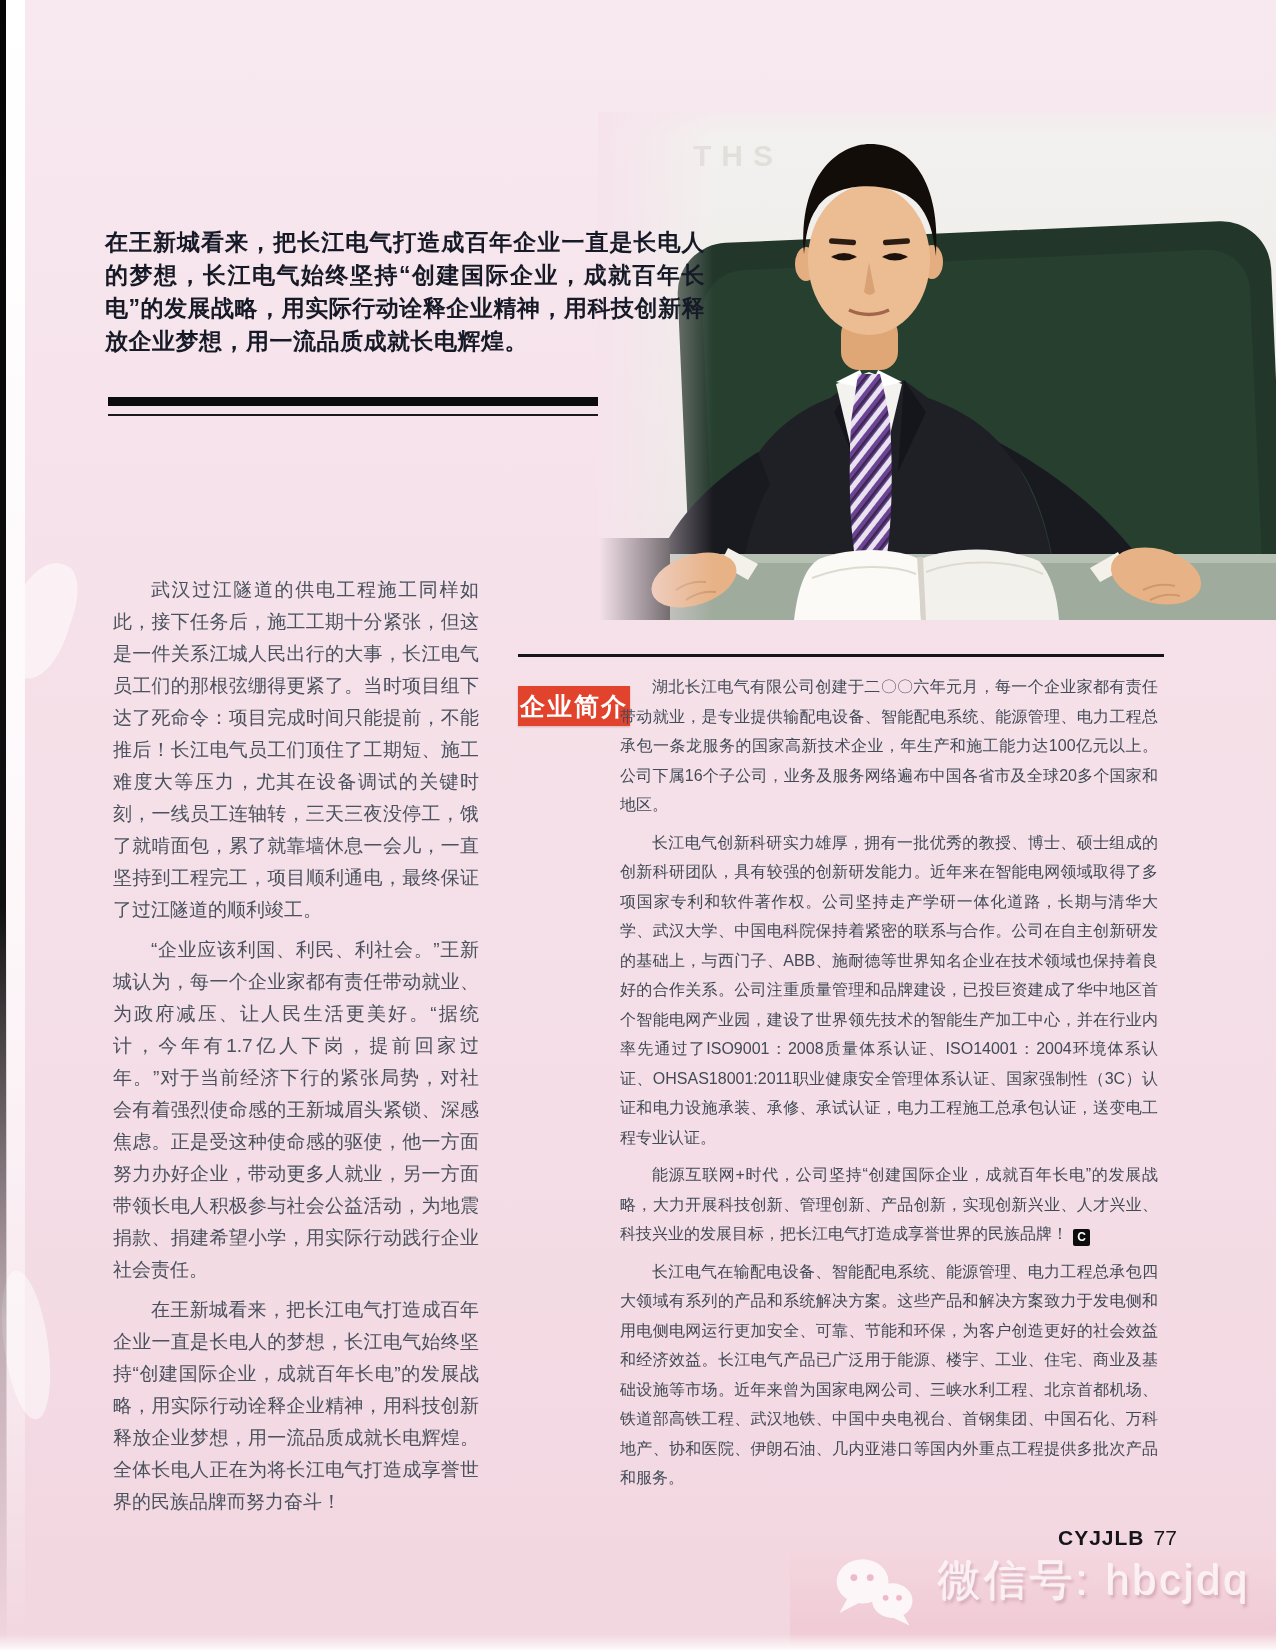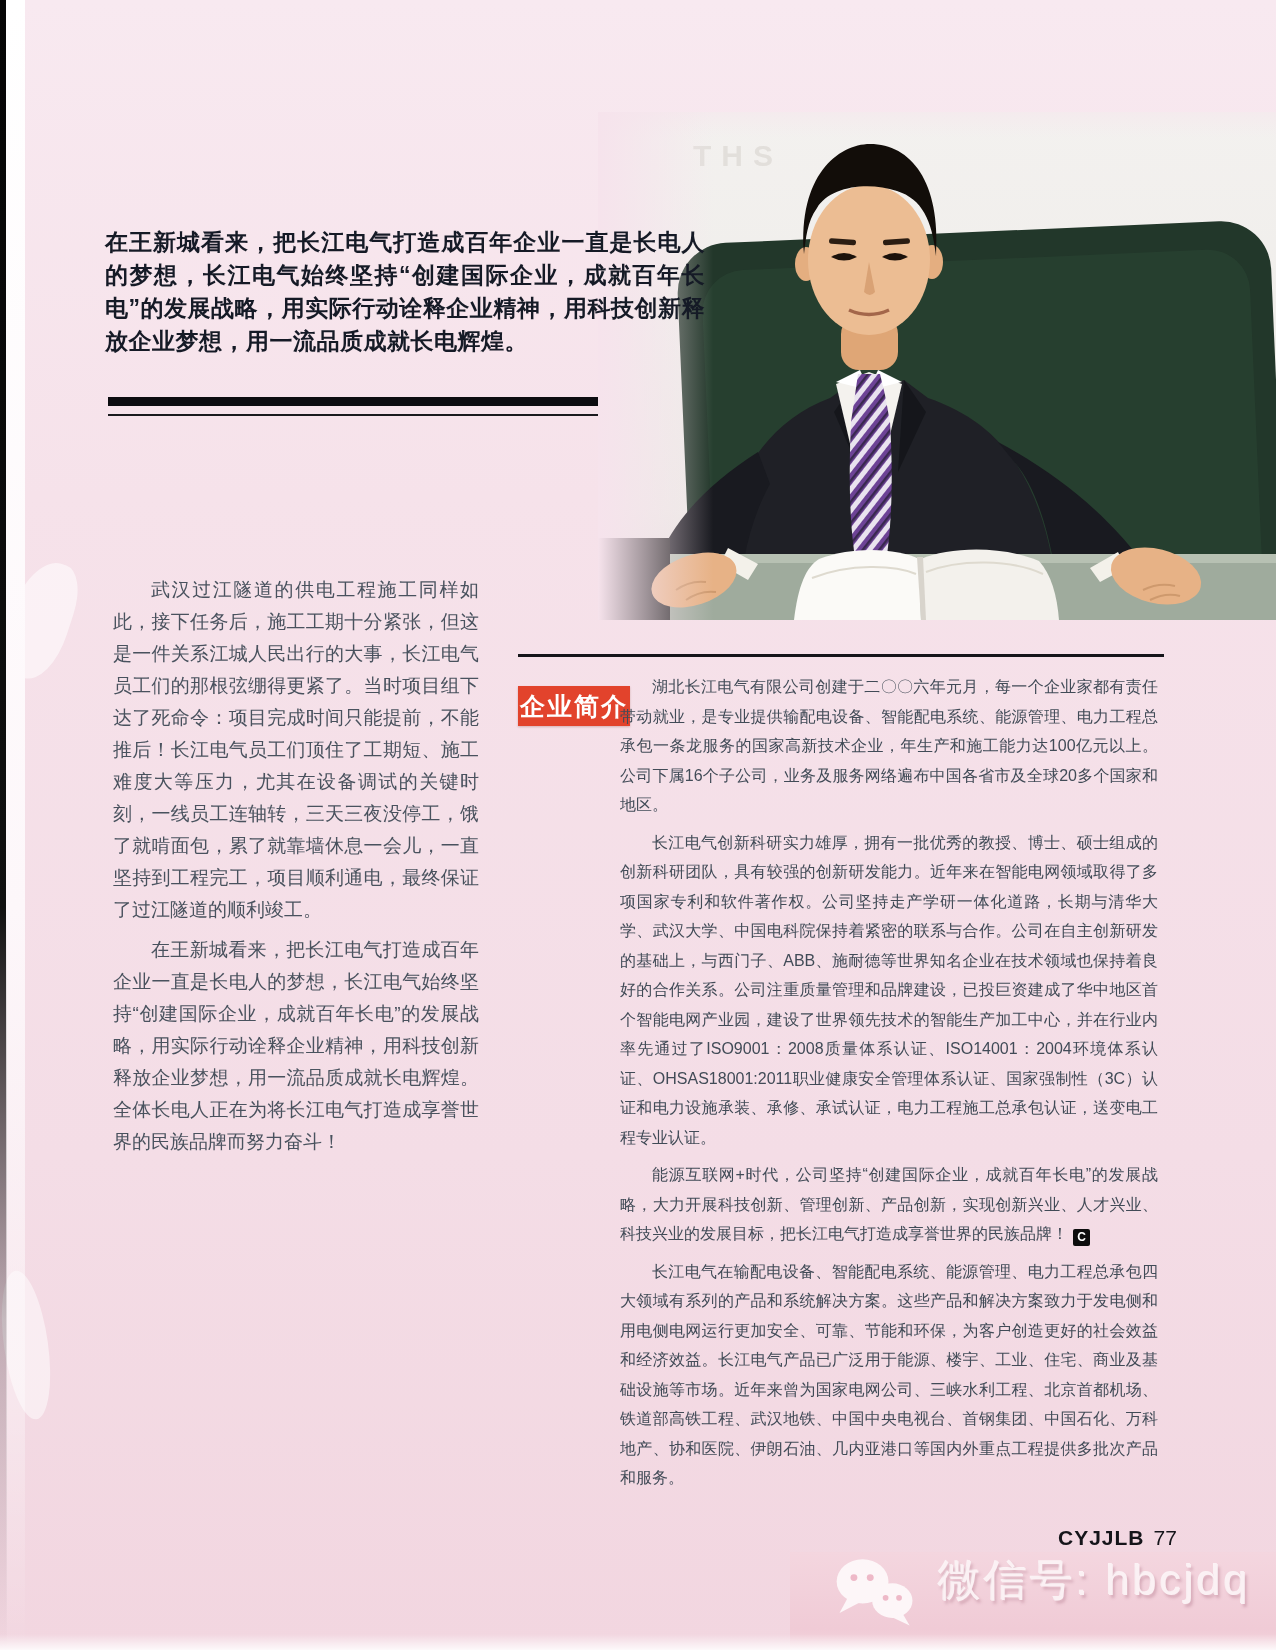--- a/index.html
+++ b/index.html
@@ -168,20 +168,21 @@
         <path d="M78,478 q14,-10 30,-8"></path>
           <path d="M88,488 q14,-10 30,-8"></path>
         <path d="M545,478 q16,-8 32,-4"></path>
           <path d="M552,488 q16,-8 30,-4"></path>
       </g>
     </svg>
   </div>
 
   <div class="left-col">
     <p>武汉过江隧道的供电工程施工同样如此，接下任务后，施工工期十分紧张，但这是一件关系江城人民出行的大事，长江电气员工们的那根弦绷得更紧了。当时项目组下达了死命令：项目完成时间只能提前，不能推后！长江电气员工们顶住了工期短、施工难度大等压力，尤其在设备调试的关键时刻，一线员工连轴转，三天三夜没停工，饿了就啃面包，累了就靠墙休息一会儿，一直坚持到工程完工，项目顺利通电，最终保证了过江隧道的顺利竣工。</p>
+    <p>“企业应该利国、利民、利社会。”王新城认为，每一个企业家都有责任带动就业、为政府减压、让人民生活更美好。“据统计，今年有1.7亿人下岗，提前回家过年。”对于当前经济下行的紧张局势，对社会有着强烈使命感的王新城眉头紧锁、深感焦虑。正是受这种使命感的驱使，他一方面努力办好企业，带动更多人就业，另一方面带领长电人积极参与社会公益活动，为地震捐款、捐建希望小学，用实际行动践行企业社会责任。</p>
     <p>在王新城看来，把长江电气打造成百年企业一直是长电人的梦想，长江电气始终坚持“创建国际企业，成就百年长电”的发展战略，用实际行动诠释企业精神，用科技创新释放企业梦想，用一流品质成就长电辉煌。全体长电人正在为将长江电气打造成享誉世界的民族品牌而努力奋斗！</p>
   </div>
 
   <div class="rule-right"></div>
   <div class="badge">企业简介</div>
 
   <div class="right-col">
     <p>湖北长江电气有限公司创建于二〇〇六年元月，每一个企业家都有责任带动就业，是专业提供输配电设备、智能配电系统、能源管理、电力工程总承包一条龙服务的国家高新技术企业，年生产和施工能力达100亿元以上。公司下属16个子公司，业务及服务网络遍布中国各省市及全球20多个国家和地区。</p>
     <p>长江电气创新科研实力雄厚，拥有一批优秀的教授、博士、硕士组成的创新科研团队，具有较强的创新研发能力。近年来在智能电网领域取得了多项国家专利和软件著作权。公司坚持走产学研一体化道路，长期与清华大学、武汉大学、中国电科院保持着紧密的联系与合作。公司在自主创新研发的基础上，与西门子、ABB、施耐德等世界知名企业在技术领域也保持着良好的合作关系。公司注重质量管理和品牌建设，已投巨资建成了华中地区首个智能电网产业园，建设了世界领先技术的智能生产加工中心，并在行业内率先通过了ISO9001：2008质量体系认证、ISO14001：2004环境体系认证、OHSAS18001:2011职业健康安全管理体系认证、国家强制性（3C）认证和电力设施承装、承修、承试认证，电力工程施工总承包认证，送变电工程专业认证。</p>
     <p>

